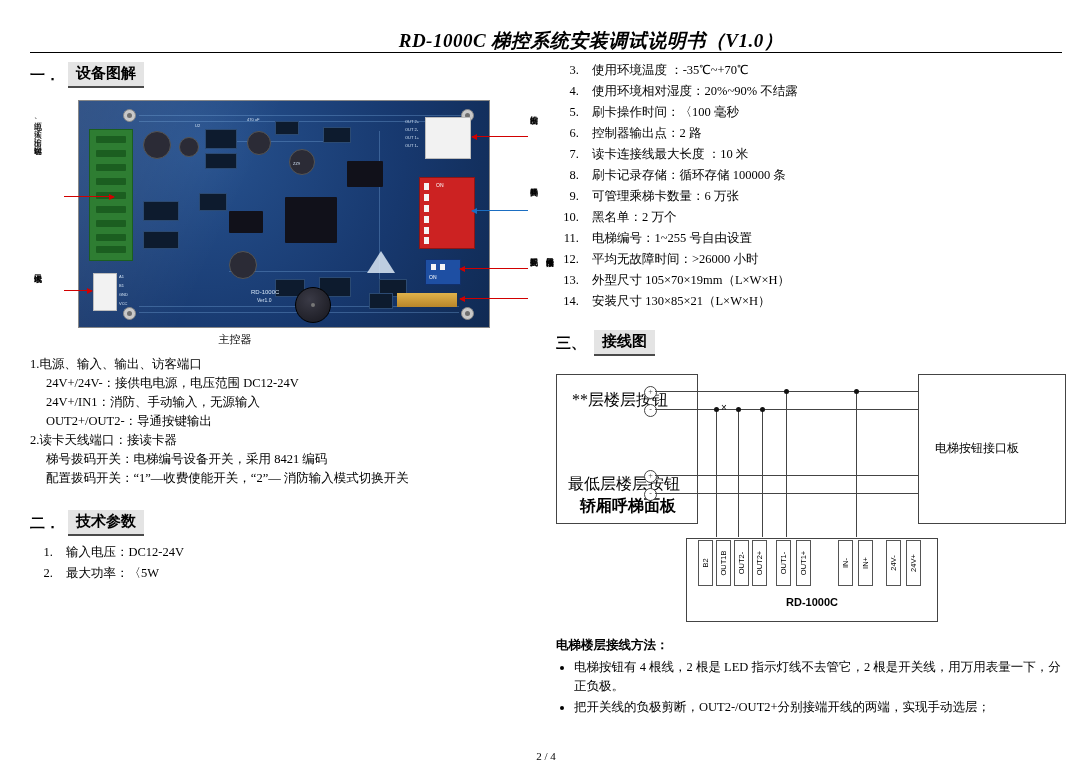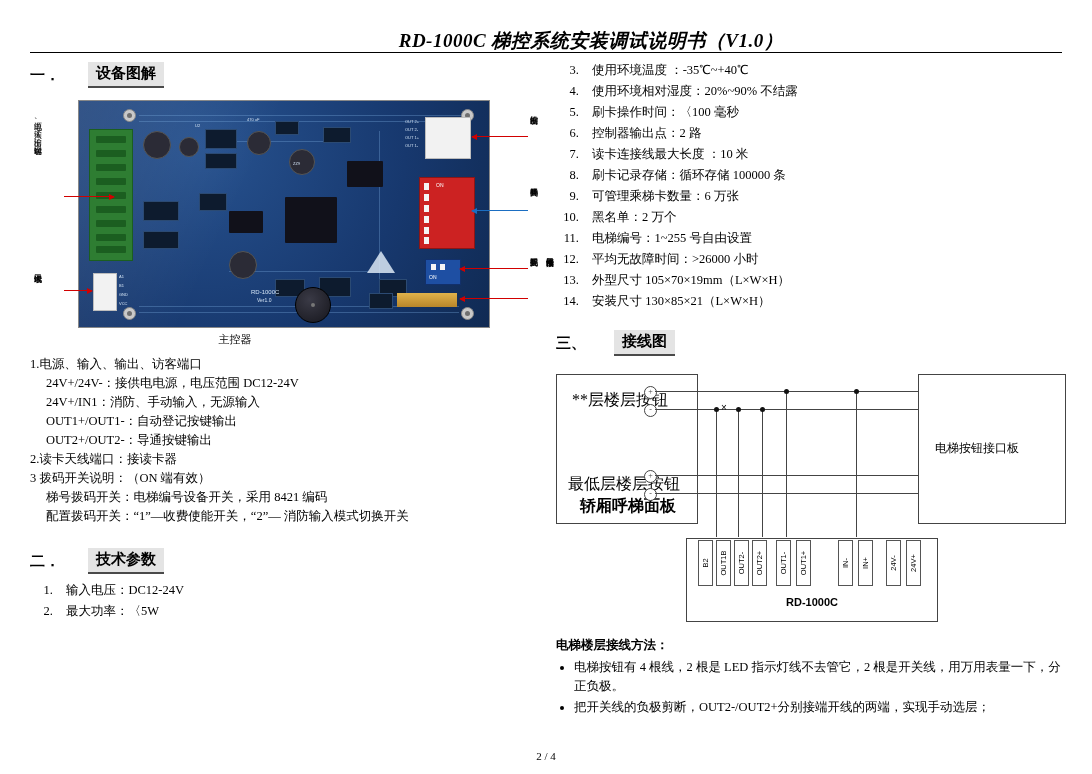--- a/index.html
+++ b/index.html
@@ -33,21 +33,20 @@
     display:flex;align-items:center;gap:8px;
     font-size:15px;font-weight:bold;
     margin-bottom:6px;
   }
   .sec-num{font-size:15px;font-weight:bold;}
   .sec-label{
     background:#e4e4e4;
     padding:2px 8px 3px 8px;
     font-size:15px;font-weight:bold;
     border-bottom:2px solid #4a4a4a;
-    margin-left:20px;
   }
 
   
   .board-wrap{
     position:relative;
     width:466px;height:226px;
     margin:12px 0 0 48px;
   }
   .board{
     position:absolute;left:0;top:0;width:410px;height:226px;
@@ -287,43 +286,41 @@
       <div class="vlabel" style="left:450px;top:152px;height:64px;">配置拨码开关</div>
       <div class="vlabel" style="left:466px;top:152px;height:70px;">读卡器接口及指示灯</div>
     </div>
 
     <div class="caption">主控器</div>
 
     <div class="body-txt" style="margin-top:8px;">
       <div>1.电源、输入、输出、访客端口</div>
       <div class="ind1">24V+/24V-：接供电电源，电压范围 DC12-24V</div>
       <div class="ind1">24V+/IN1：消防、手动输入，无源输入</div>
-      <div class="ind1">OUT1+/OUT1-：自动登记按键输出</div>
       <div class="ind1">OUT2+/OUT2-：导通按键输出</div>
       <div>2.读卡天线端口：接读卡器</div>
-      <div>3 拨码开关说明：（ON 端有效）</div>
       <div class="ind1">梯号拨码开关：电梯编号设备开关，采用 8421 编码</div>
       <div class="ind1">配置拨码开关：“1”—收费使能开关，“2”— 消防输入模式切换开关</div>
     </div>
 
     <div class="sec-head" style="margin-top:22px;">
       <span class="sec-num">二．</span>
       <span class="sec-label">技术参数</span>
     </div>
 
     <ol class="spec">
       <li>输入电压：DC12-24V</li>
       <li>最大功率：〈5W</li>
     </ol>
   </div>
 
   <div class="col-right">
 
     <ol class="spec" start="3">
-      <li>使用环境温度 ：-35℃~+40℃</li>
+      <li>使用环境温度 ：-35℃~+70℃</li>
       <li>使用环境相对湿度：20%~90% 不结露</li>
       <li>刷卡操作时间：〈100 毫秒</li>
       <li>控制器输出点：2 路</li>
       <li>读卡连接线最大长度 ：10 米</li>
       <li>刷卡记录存储：循环存储 100000 条</li>
       <li>可管理乘梯卡数量：6 万张</li>
       <li>黑名单：2 万个</li>
       <li>电梯编号：1~255 号自由设置</li>
       <li>平均无故障时间：&gt;26000 小时</li>
       <li>外型尺寸     105×70×19mm（L×W×H）</li>

